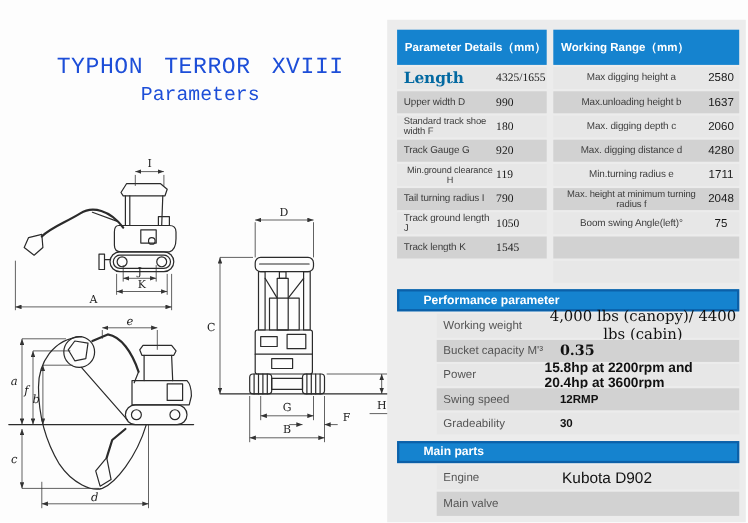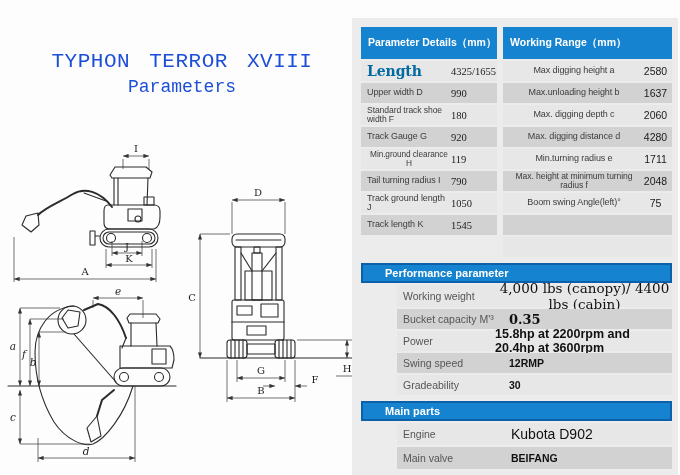--- a/index.html
+++ b/index.html
@@ -314,18 +314,17 @@
     </div>
 
     <div class="sec-hdr">Main parts</div>
     <div class="sec mains">
       <div class="prow">
           <span class="plabel">Engine</span>
           <span class="pval">Kubota D902</span>
         </div>
       <div class="prow">
           <span class="plabel">Main valve</span>
-          <span class="pval">BEIFANG</span>
         </div>
     </div>
 
   </div>
 </div>
 
 </body></html>

